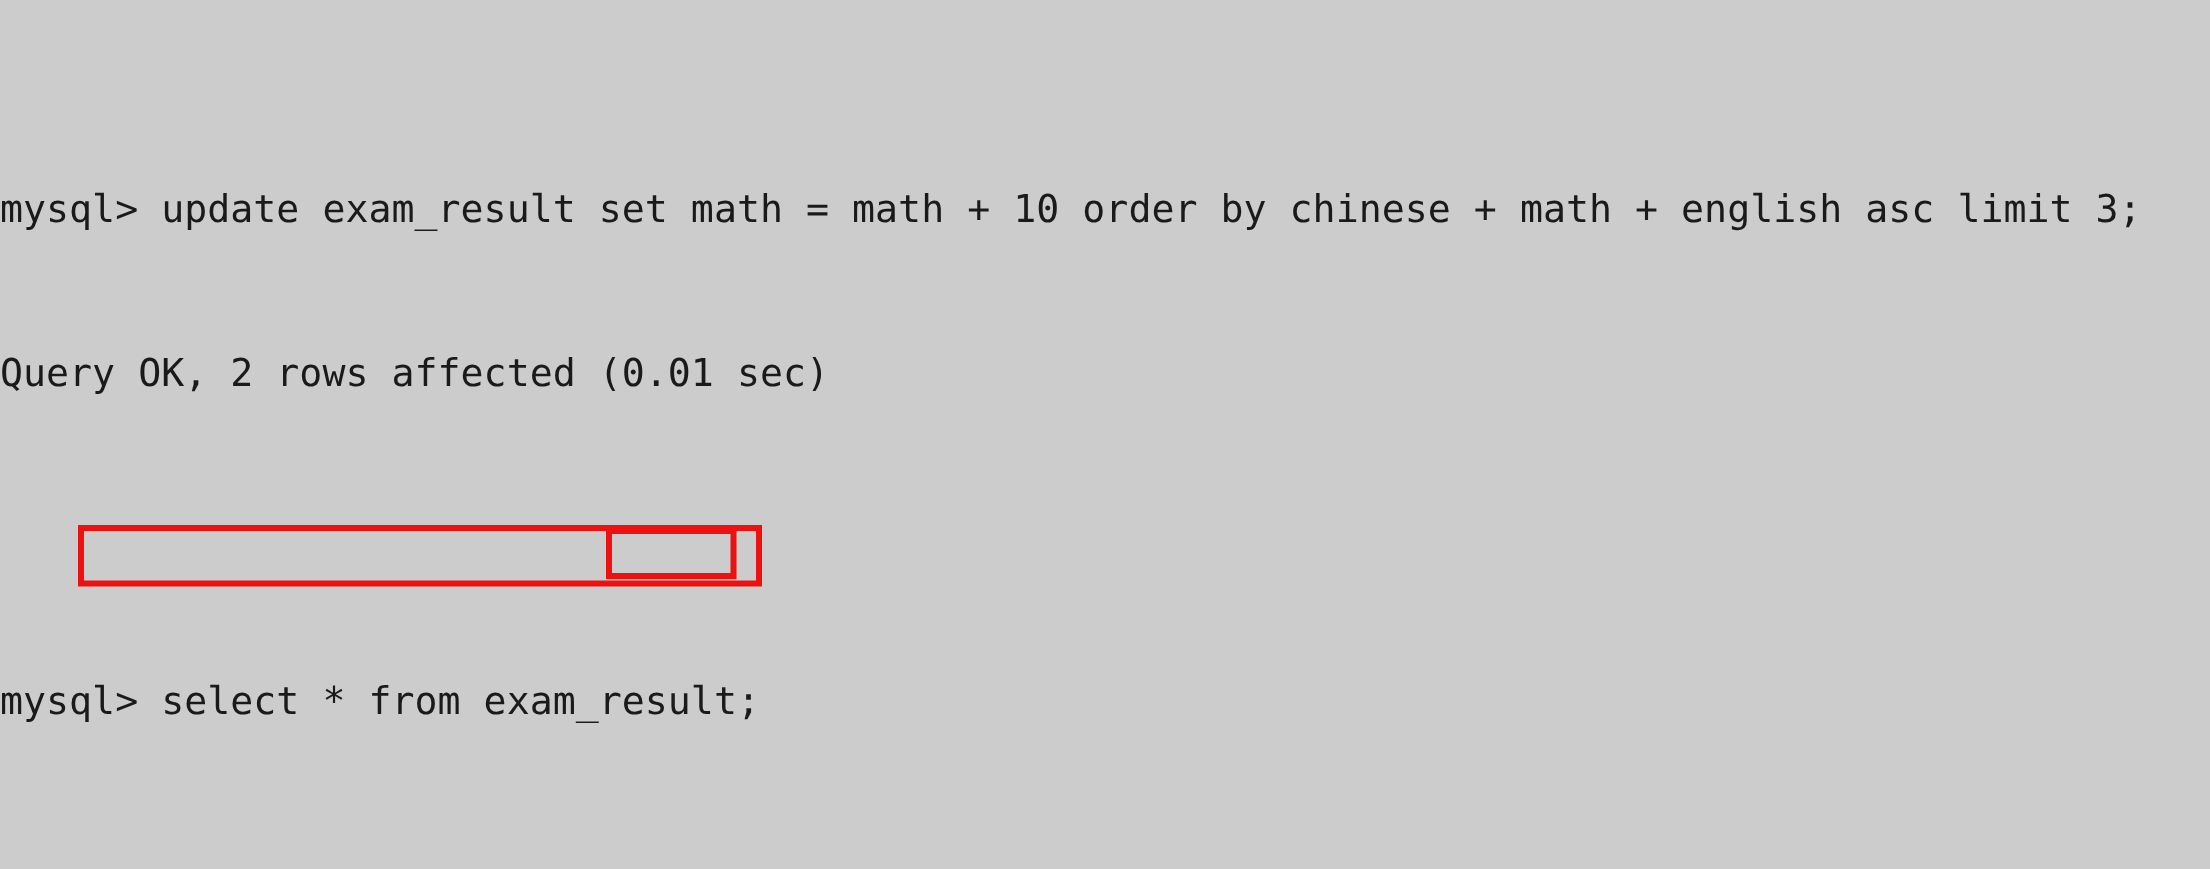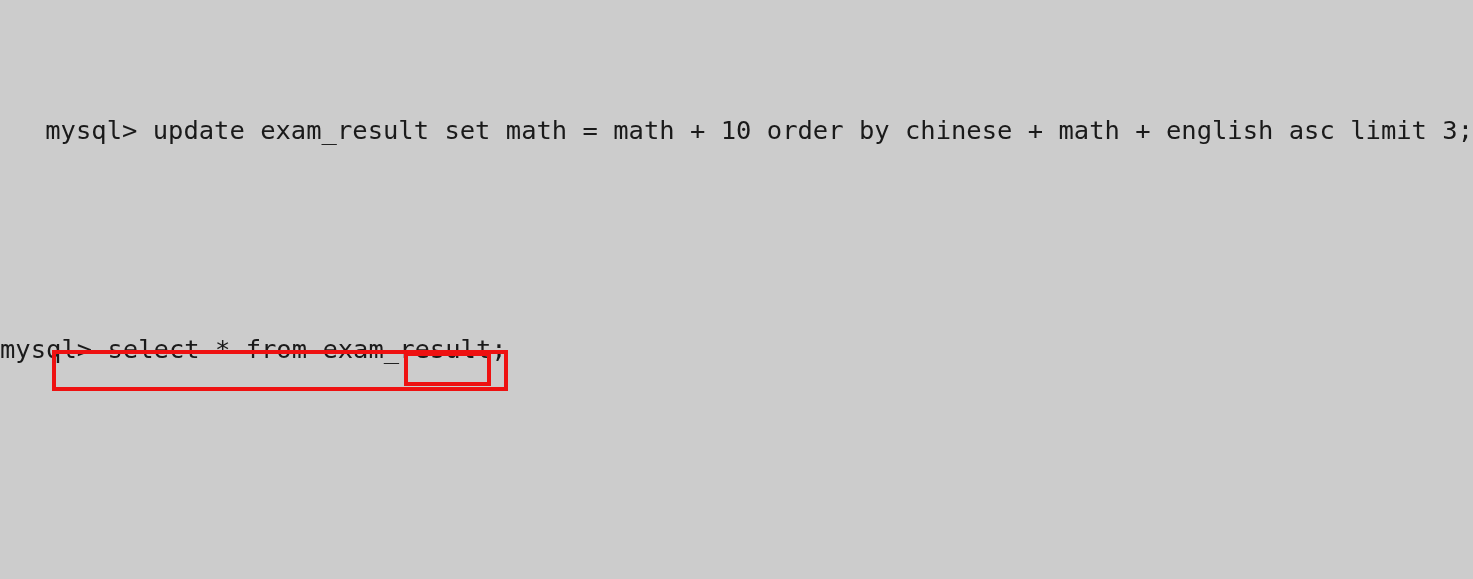--- a/index.html
+++ b/index.html
@@ -38,22 +38,21 @@
     font-family: "DejaVu Sans Mono", "Liberation Mono", monospace;
     font-size: 25.5px;
     line-height: 36.5px;
     color: #1a1a1a;
     display: block;
     overflow: visible;
   }
 
   
   #terminal .term-line:first-child {
-    margin-top: 2px;
-    text-align: right;
+    margin-top: 12px;
   }
 
   .blank { color: transparent; }
 
   
   .annot-box {
     position: absolute;
     border: 4px solid #ee1111;
     box-sizing: border-box;
     pointer-events: none;
@@ -71,20 +70,21 @@
     width: 87px;
     height: 34px;
   }
 </style>
 </head>
 <body>
 
 <div id="terminal">
 
   <span class="term-line">mysql&gt; update exam_result set math = math + 10 order by chinese + math + english asc limit 3;</span>
+  <span class="term-line">Query OK, 2 rows affected (0.01 sec)</span>
   <span class="term-line blank"></span>
   <span class="term-line">mysql&gt; select * from exam_result;</span>
   
   
   
   
   
   
   
   

